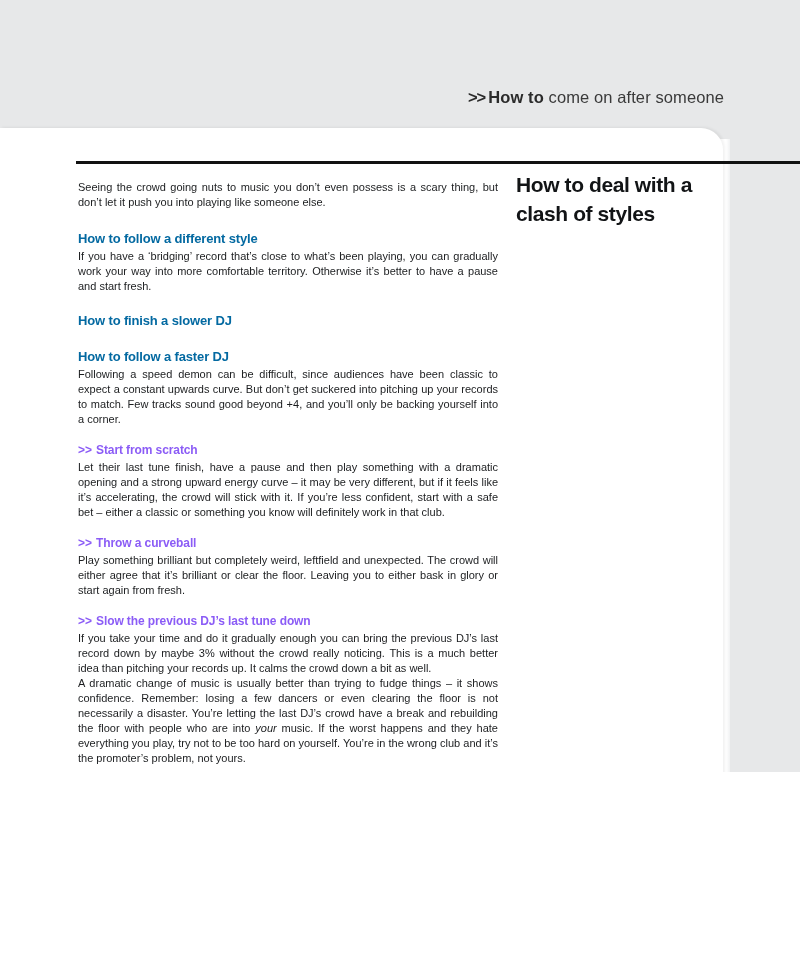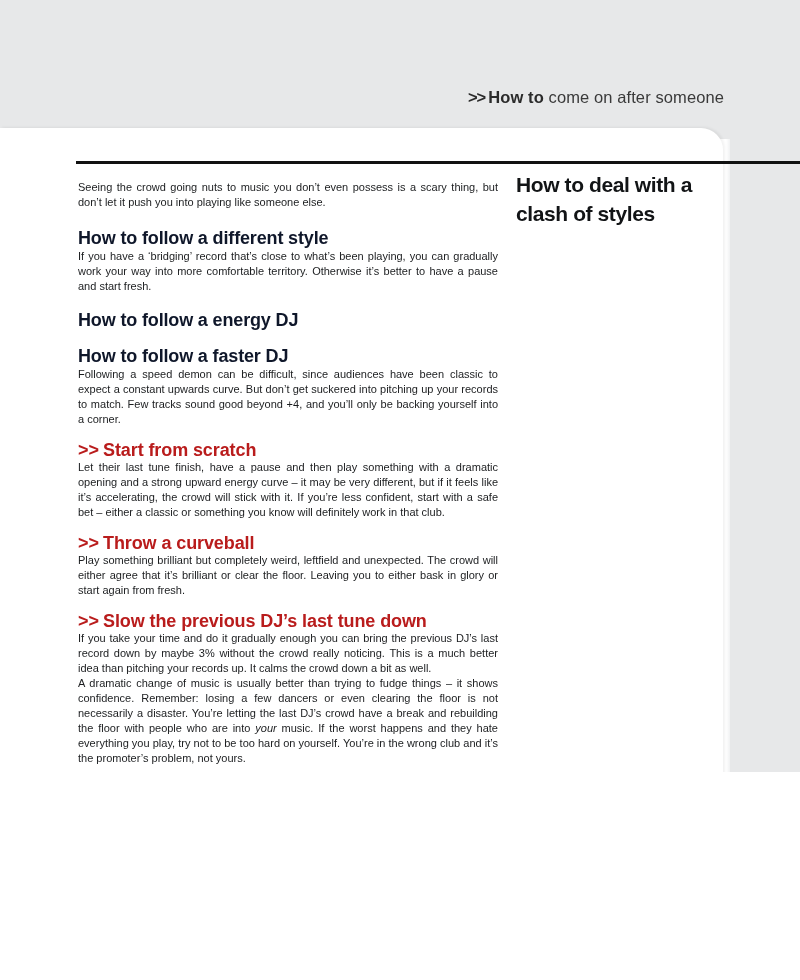--- a/index.html
+++ b/index.html
@@ -112,37 +112,37 @@
     line-height: 15px;
     text-align: justify;
     color: #1b1d1f;
   }
   .col-main p.tight {
     text-align: justify;
   }
 
   h2.sec {
     margin: 17px 0 1px 0;
-    font-size: 18px;
+    font-size: 13px;
     font-weight: bold;
     line-height: 19px;
     letter-spacing: -0.15px;
-    color: #0f172a;
+    color: #0369a1;
   }
   h2.sec.first {
     margin-top: 19px;
   }
 
   h3.sub {
     margin: 15px 0 1px 0;
-    font-size: 18px;
+    font-size: 12px;
     font-weight: bold;
     line-height: 17px;
     letter-spacing: -0.1px;
-    color: #b91c1c;
+    color: #8b5cf6;
   }
   h3.sub .chev2 {
     letter-spacing: 0px;
     margin-right: 4px;
   }
 
   em.emph {
     font-style: italic;
   }
 
@@ -199,21 +199,21 @@
     <h1 class="side-title">How to deal with a clash of styles</h1>
   </div>
 
   <div class="col-main">
 
     <p class="tight">Seeing the crowd going nuts to music you don’t even possess is a scary thing, but don’t let it push you into playing like someone else.</p>
 
     <h2 class="sec first">How to follow a different style</h2>
     <p>If you have a ‘bridging’ record that’s close to what’s been playing, you can gradually work your way into more comfortable territory. Otherwise it’s better to have a pause and start fresh.</p>
 
-    <h2 class="sec">How to follow a energy DJ</h2>
+    <h2 class="sec">How to finish a slower DJ</h2>
 
     <h2 class="sec">How to follow a faster DJ</h2>
     <p>Following a speed demon can be difficult, since audiences have been classic to expect a constant upwards curve. But don’t get suckered into pitching up your records to match. Few tracks sound good beyond +4, and you’ll only be backing yourself into a corner.</p>
 
     <h3 class="sub">
       <span class="chev2">&gt;&gt;</span><span>Start from scratch</span>
     </h3>
     <p>Let their last tune finish, have a pause and then play something with a dramatic opening and a strong upward energy curve – it may be very different, but if it feels like it’s accelerating, the crowd will stick with it. If you’re less confident, start with a safe bet – either a classic or something you know will definitely work in that club.</p>
 
     <h3 class="sub">

